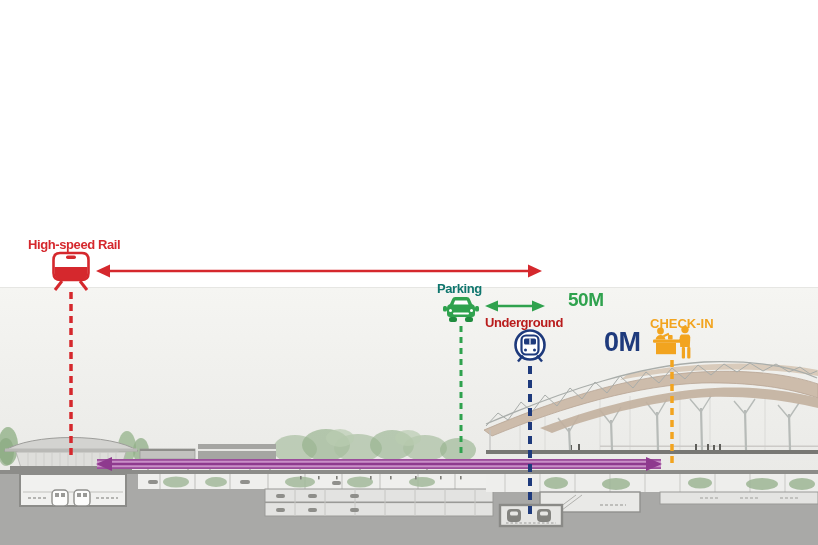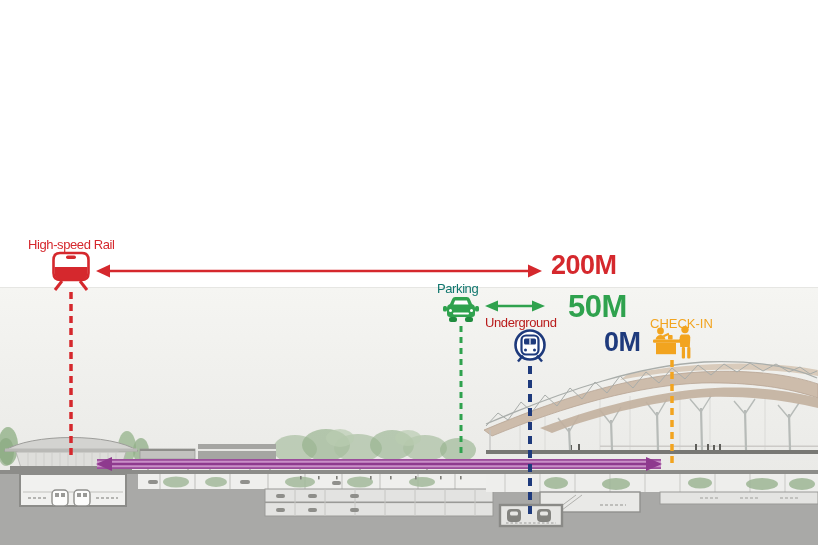--- a/index.html
+++ b/index.html
@@ -1,27 +1,27 @@
 <!DOCTYPE html>
 <html><head>
 <meta charset="utf-8">
 <style>
   html,body{margin:0;padding:0;background:#fff;}
   .scene-wrap{
     position:relative;width:818px;height:545px;background:#ffffff;
     overflow:hidden;font-family:"Liberation Sans",sans-serif;
   }
   svg.scene{position:absolute;left:0;top:0;display:block;}
-  .label{position:absolute;font-weight:400;white-space:nowrap;letter-spacing:-0.4px;}
+  .label{position:absolute;font-weight:700;white-space:nowrap;letter-spacing:-0.4px;}
   .distance{position:absolute;font-weight:700;white-space:nowrap;letter-spacing:-0.5px;}
   .icon{position:absolute;}
   #lbl-hsr{left:28px;top:237px;font-size:13px;color:#d5282d;}
   #val-200m{left:551px;top:250px;font-size:27px;color:#d5282d;}
   #lbl-parking{left:437px;top:281px;font-size:13px;color:#0f766e;}
-  #val-50m{left:568px;top:289px;font-size:31px;color:#2fa24e;}
+  #val-50m{left:568px;top:289px;font-size:19px;color:#2fa24e;}
   #lbl-underground{left:485px;top:315px;font-size:13px;color:#b91c1c;}
   #val-0m{left:576px;top:327px;font-size:27px;color:#1e3a7c;margin-left:28px;}
   #lbl-checkin{left:650px;top:316px;font-size:13px;color:#f2a41f;letter-spacing:0;}
   #icon-hsr{left:52px;top:251px;}
   #icon-car{left:443px;top:296px;}
   #icon-metro{left:510px;top:328px;}
   #icon-checkin{left:652px;top:325px;}
 </style>
 </head>
 <body>
@@ -288,21 +288,20 @@
         <circle cx="33" cy="4.6" r="3.7"></circle>
         <path d="M29.3,9.5 h7.4 q1.6,1 1.6,3 l-0.5,9.5 h-9.6 l-0.5,-9.5 q0,-2 1.6,-3 z"></path>
         <path d="M30,10.5 l-4.2,6 l2.1,1.5 l4.2,-6 z"></path>
         <rect x="29.8" y="22" width="3.2" height="11.6" rx="1"></rect>
         <rect x="35.2" y="22" width="3.2" height="11.6" rx="1"></rect>
       </g>
     </svg>
   </div>
 
   <div class="label" id="lbl-hsr">High-speed Rail</div>
-  <div class="distance" id="val-200m">200M</div>
 
   <div class="label" id="lbl-parking">Parking</div>
   <div class="distance" id="val-50m">50M</div>
 
   <div class="label" id="lbl-underground">Underground</div>
   <div class="distance" id="val-0m">0M</div>
 
   <div class="label" id="lbl-checkin">CHECK-IN</div>
 </div>
 

